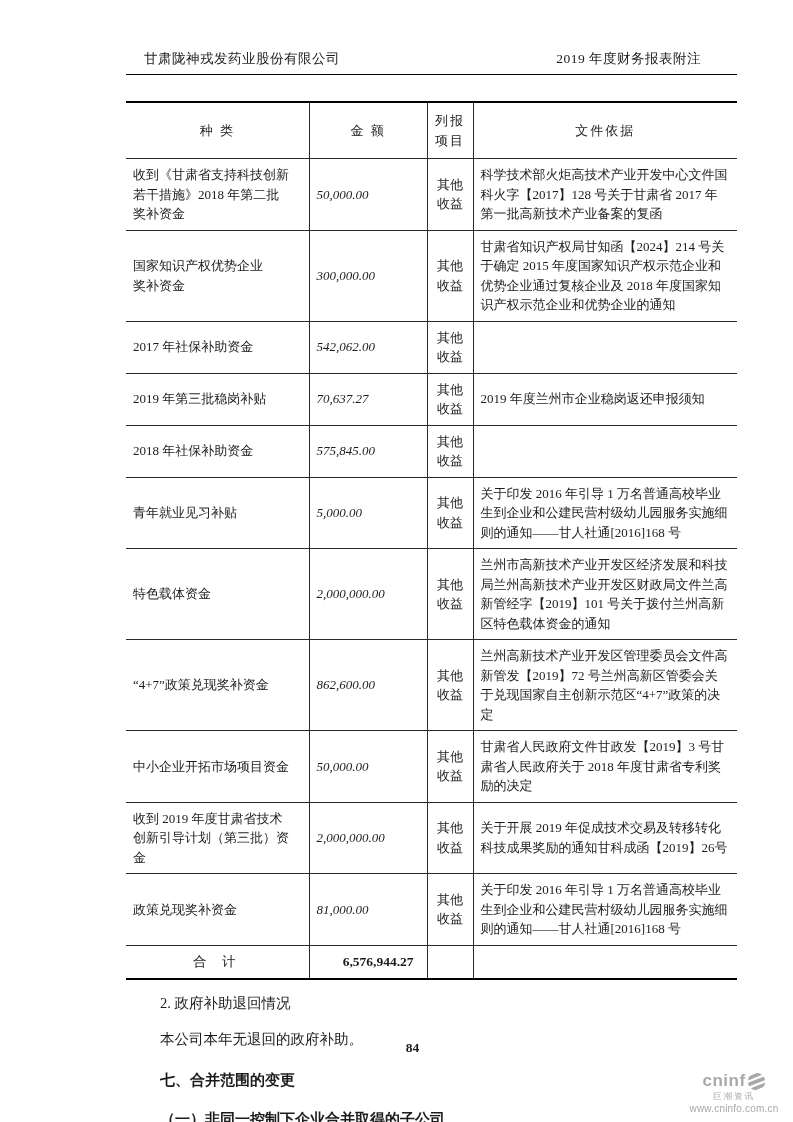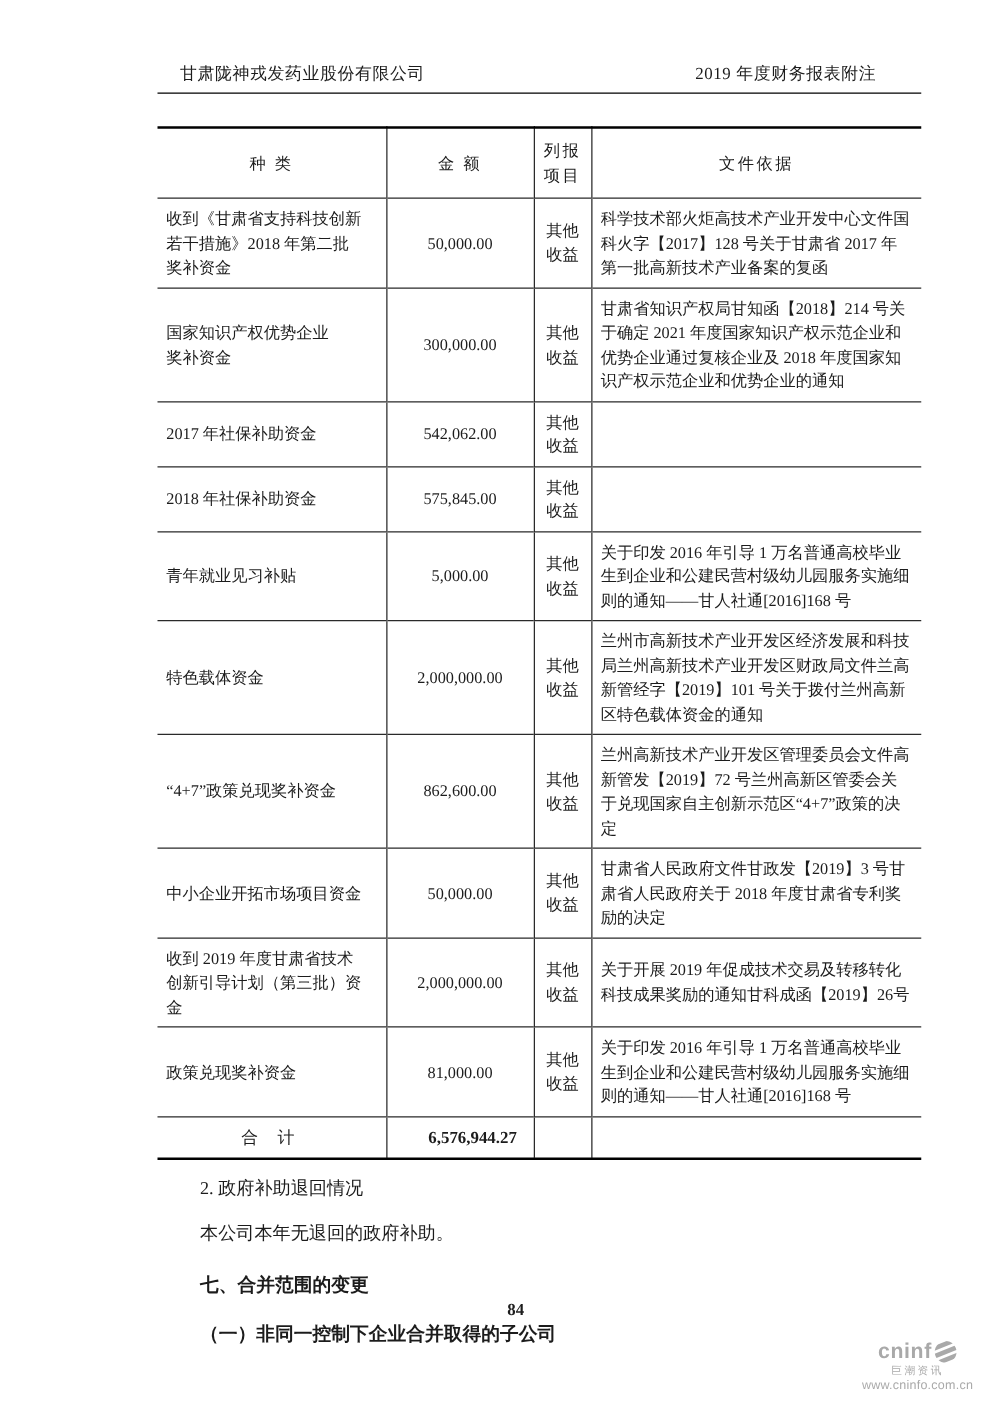--- a/index.html
+++ b/index.html
@@ -50,21 +50,21 @@
     padding: 6px 7px;
     line-height: 1.5;
   }
   table.subsidy tr > *:first-child { border-left: none; }
   table.subsidy thead th { border-top: none; text-align: center; letter-spacing: 2px; padding: 8px 2px; }
   col.c1 { width: 183px; }
   col.c2 { width: 118px; }
   col.c3 { width: 46px; }
   col.c4 { width: 264px; }
   td.c-type { white-space: pre-line; text-align: left; padding-left: 9px; }
-  td.c-amt  { text-align: center; padding-right: 13px; font-family: "Liberation Serif", "DejaVu Serif", serif; }
+  td.c-amt  { text-align: left; padding-right: 13px; font-family: "Liberation Serif", "DejaVu Serif", serif; font-style: italic; }
   td.c-item { text-align: center; padding: 6px 4px; }
   td.c-basis{ text-align: left; padding: 6px 8px; }
   tr.total-row td { font-size: 13.5px; }
   tr.total-row .t-label { text-align: center; letter-spacing: 6px; }
   tr.total-row .t-amt { text-align: right; padding-right: 13px; font-weight: bold; margin-top: 45px; }
   
   .after-table { margin-top: 12px; padding-left: 34px; font-size: 14.5px; }
   .after-table p { margin-bottom: 14px; line-height: 1.55; }
   .after-table .sec-heading { font-weight: bold; font-size: 15px; margin: 20px 0 14px 0; font-family: "Liberation Sans", "DejaVu Sans", sans-serif; }
   
@@ -137,27 +137,33 @@
 奖补资金</td>
             <td class="c-amt">50,000.00</td>
             <td class="c-item">其他收益</td>
             <td class="c-basis">科学技术部火炬高技术产业开发中心文件国科火字【2017】128 号关于甘肃省 2017 年第一批高新技术产业备案的复函</td>
           </tr>
           <tr>
             <td class="c-type">国家知识产权优势企业
 奖补资金</td>
             <td class="c-amt">300,000.00</td>
             <td class="c-item">其他收益</td>
-            <td class="c-basis">甘肃省知识产权局甘知函【2018】214 号关于确定 2021 年度国家知识产权示范企业和优势企业通过复核企业及 2018 年度国家知识产权示范企业和优势企业的通知</td>
+            <td class="c-basis">甘肃省知识产权局甘知函【2024】214 号关于确定 2015 年度国家知识产权示范企业和优势企业通过复核企业及 2018 年度国家知识产权示范企业和优势企业的通知</td>
           </tr>
           <tr>
             <td class="c-type">2017 年社保补助资金</td>
             <td class="c-amt">542,062.00</td>
             <td class="c-item">其他收益</td>
             <td class="c-basis"></td>
+          </tr>
+          <tr>
+            <td class="c-type">2019 年第三批稳岗补贴</td>
+            <td class="c-amt">70,637.27</td>
+            <td class="c-item">其他收益</td>
+            <td class="c-basis">2019 年度兰州市企业稳岗返还申报须知</td>
           </tr>
           <tr>
             <td class="c-type">2018 年社保补助资金</td>
             <td class="c-amt">575,845.00</td>
             <td class="c-item">其他收益</td>
             <td class="c-basis"></td>
           </tr>
           <tr>
             <td class="c-type">青年就业见习补贴</td>
             <td class="c-amt">5,000.00</td>

